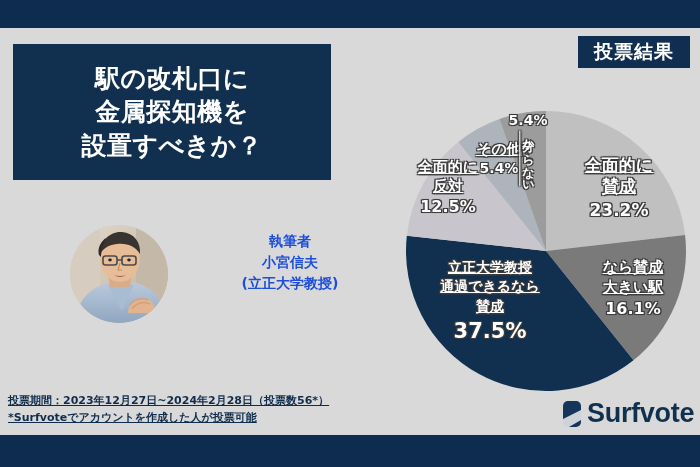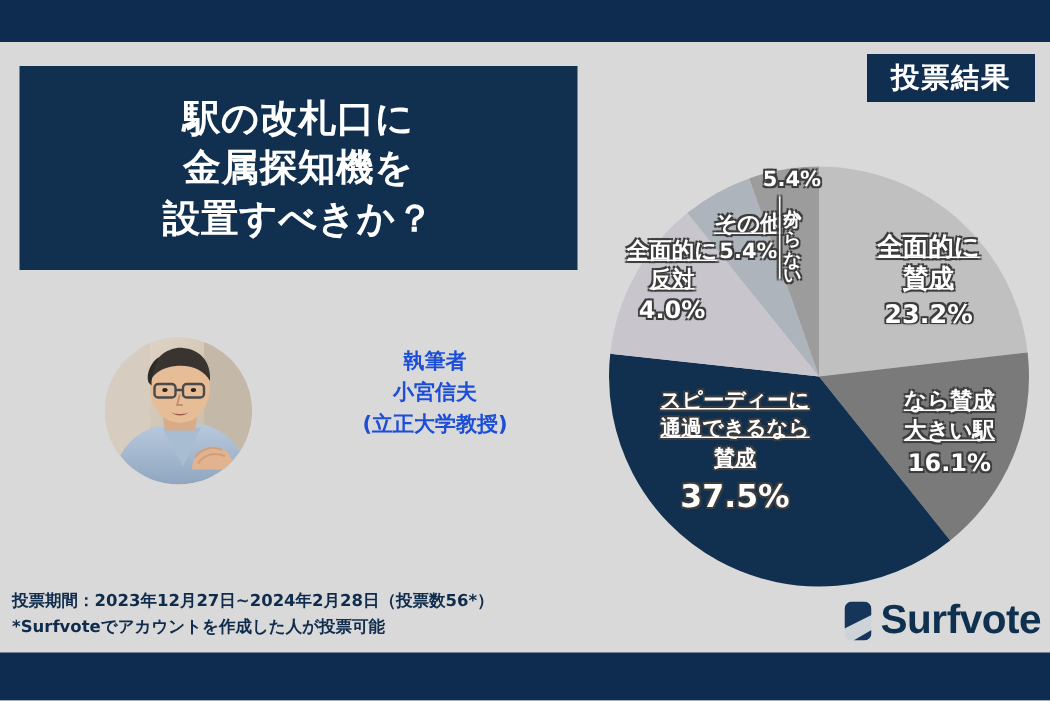--- a/index.html
+++ b/index.html
@@ -19,21 +19,21 @@
   .badge{
     position:absolute;left:578px;top:36px;width:112px;height:32px;
     background:#0f2e50;color:#ffffff;
     display:flex;align-items:center;justify-content:center;
     font-size:19px;font-weight:bold;letter-spacing:1px;
     font-family:"DejaVu Sans","Liberation Sans",sans-serif;
   }
 
   
   .title-box{
-    position:absolute;left:13px;top:44px;width:372px;height:136px;
+    position:absolute;left:13px;top:44px;width:318px;height:136px;
     background:#11304f;
     display:flex;flex-direction:column;align-items:center;justify-content:center;
     box-sizing:border-box;padding:6px 20px;
   }
   .title-line{
     color:#ffffff;font-size:25px;font-weight:bold;line-height:1.33;
     letter-spacing:0.5px;white-space:nowrap;
     font-family:"DejaVu Sans","Liberation Sans",sans-serif;
   }
 
@@ -50,21 +50,21 @@
     font-family:"DejaVu Sans","Liberation Sans",sans-serif;
   }
   .author-text div{font-size:14px;}
 
   
   .footer-note{
     position:absolute;left:8px;top:392px;width:420px;
     color:#102c4c;font-weight:bold;line-height:1.55;
     font-family:"DejaVu Sans","Liberation Sans",sans-serif;
   }
-  .footer-note div{font-size:11px;}
+  .footer-note div{font-size:11px;text-decoration:underline;}
 
   
   .logo{
     position:absolute;left:563px;top:398px;
     display:flex;align-items:center;gap:6px;
   }
   .logo-mark{width:18px;height:26px;position:relative;}
   .logo-text{
     color:#10304f;font-size:27px;font-weight:bold;letter-spacing:-0.3px;
     font-family:"Liberation Sans","DejaVu Sans",sans-serif;
@@ -211,30 +211,30 @@
       <div class="pc">23.2%</div>
     </div>
 
     <div class="slice-label lbl-ookii halo">
       <div class="nm u">なら賛成</div>
       <div class="nm u">大きい駅</div>
       <div class="pc">16.1%</div>
     </div>
 
     <div class="slice-label lbl-speedy halo">
-      <div class="nm u">スピーディーに</div>
+      <div class="nm u">立正大学教授</div>
       <div class="nm u">通過できるなら</div>
       <div class="nm u">賛成</div>
       <div class="pc">37.5%</div>
     </div>
 
     <div class="slice-label lbl-hantai halo">
       <div class="nm u">全面的に</div>
       <div class="nm u">反対</div>
-      <div class="pc">4.0%</div>
+      <div class="pc">12.5%</div>
     </div>
 
     <div class="slice-label lbl-sonota halo">
       <div class="nm u">その他</div>
       <div class="pc">5.4%</div>
     </div>
 
     <div class="slice-label lbl-wakara halo">
       <div class="pc">5.4%</div>
       <div class="vert u">分からない</div>

